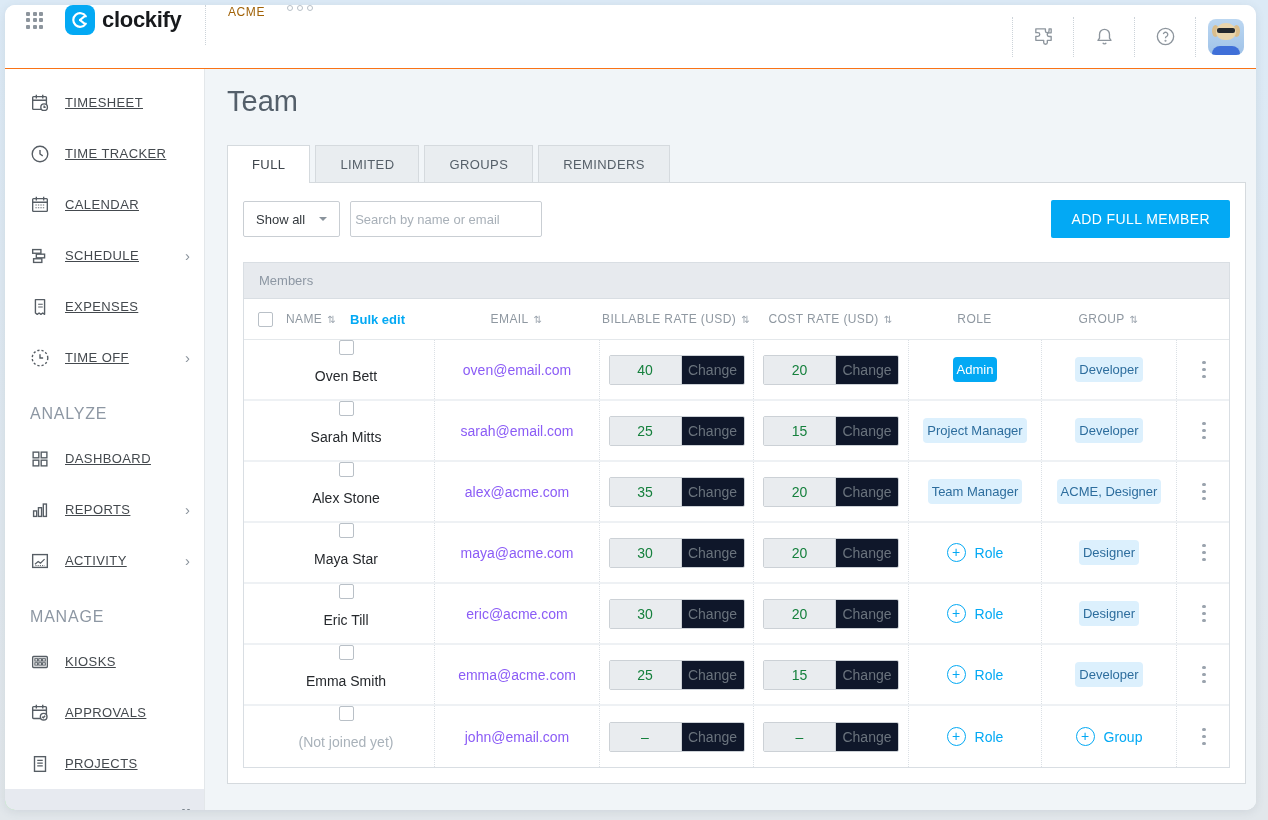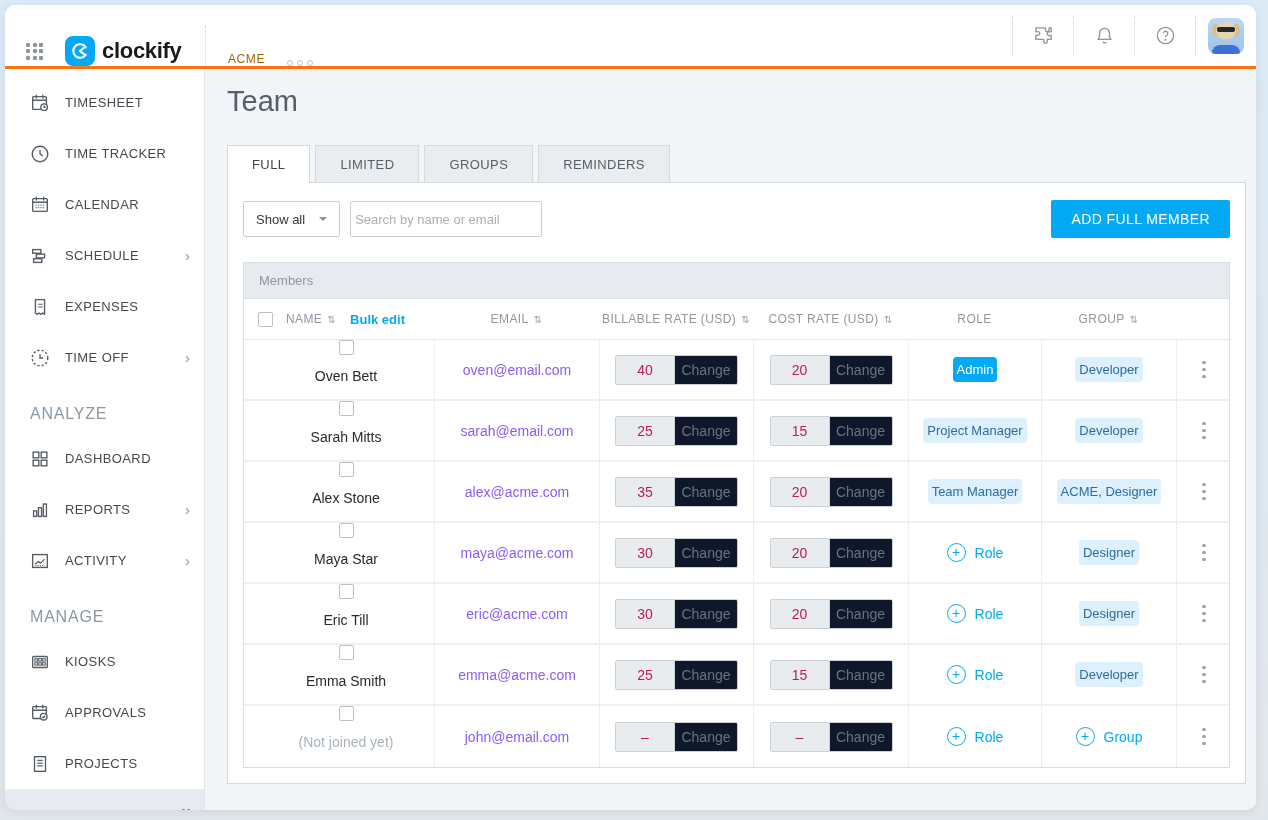--- a/index.html
+++ b/index.html
@@ -9,22 +9,22 @@
     background:linear-gradient(180deg,#dcEAf6 0%,#e2e7eb 100%);
     overflow:hidden;
   }
   .window {
     position:absolute; left:5px; top:5px; right:12px; bottom:10px;
     background:#fff; border-radius:10px; overflow:hidden;
     display:flex; flex-direction:column;
     box-shadow:0 2px 10px rgba(70,90,110,.12);
   }
   
-  .topbar { height:64px; background:#fff; border-bottom:3px solid #f97316;
-    display:flex; align-items:flex-end; flex-shrink:0; }
+  .topbar { height:64px; background:#fff; border-bottom:1px solid #f97316;
+    display:flex; align-items:flex-start; flex-shrink:0; }
   .tb-left { width:200px; display:flex; align-items:center; flex-shrink:0; }
   .waffle { margin-left:21px; display:grid; grid-template-columns:repeat(3,4px); gap:2.5px; cursor:pointer; }
   .waffle i { width:4px; height:4px; background:#8d959d; border-radius:1px; }
   .brand { display:flex; align-items:center; margin-left:22px; cursor:pointer; }
   .logo-sq { width:30px; height:30px; border-radius:8px; background:#03a9f4;
     display:flex; align-items:center; justify-content:center; }
   .brand-name { font-size:22px; font-weight:700; color:#17191c; margin-left:7px; letter-spacing:-.3px; }
   .tb-divider { border-left:1px dotted #ccd3d9; height:40px; }
   .workspace { margin-left:22px; font-size:12px; color:#a16207; letter-spacing:.6px; cursor:pointer; }
   .ws-dots { display:flex; gap:4px; margin-left:22px; cursor:pointer; }
@@ -40,21 +40,21 @@
   .avatar .glasses { position:absolute; left:9px; top:9px; width:18px; height:5px; border-radius:2px; background:#23282d; }
   .avatar .body { position:absolute; left:4px; bottom:-3px; width:28px; height:12px; border-radius:8px 8px 0 0; background:#3f6fd8; }
   
   .app-body { flex:1; display:flex; position:relative; min-height:0; }
   .corner-accent { position:absolute; left:0; bottom:0; width:18px; height:18px; background:#8fdd90; }
   
   .sidebar { width:200px; background:#fff; border-right:1px solid #e3e7ea; flex-shrink:0;
     padding-top:8px; position:relative; z-index:1; border-bottom-left-radius:14px; }
   .side-item { height:51px; display:flex; align-items:center; padding:0 14px 0 24px; cursor:pointer; }
   .side-item svg { width:22px; height:22px; stroke:#565d64; fill:none; stroke-width:1.5; flex-shrink:0; }
-  .side-item .lbl { margin-left:14px; font-size:13px; color:#44494e; letter-spacing:.4px; }
+  .side-item .lbl { margin-left:14px; font-size:13px; color:#44494e; letter-spacing:.4px;text-decoration:underline; }
   .side-item .chev { margin-left:auto; color:#8a939c; font-size:15px; }
   .side-item.active { background:#e7eaf0; }
   .side-item .drag { margin-left:auto; display:grid; grid-template-columns:repeat(2,3px); gap:2px; }
   .side-item .drag i { width:2.5px; height:2.5px; background:#7d868f; border-radius:50%; }
   .side-section { font-size:16px; color:#8d97a3; letter-spacing:.8px; padding:22px 0 10px 25px; }
   
   .main { flex:1; background:#f1f5f8; padding:16px 0 0 22px; overflow:hidden; }
   .page-title { font-size:29px; font-weight:400; color:#545f6a; }
   .tabs { display:flex; gap:5px; margin-top:27px; position:relative; z-index:2; }
   .tab { padding:0 24px; height:37px; display:flex; align-items:center; font-size:13px;
@@ -89,22 +89,22 @@
   .row:last-child { border-bottom:none; }
   .row > div { height:100%; display:flex; align-items:center; justify-content:center; }
   .row > div:nth-child(n+2) { border-left:1px dotted #dbe0e5; }
   .c-name { justify-content:flex-start !important; padding-left:14px; gap:13px; font-size:14px; color:#26292d;flex-direction:column; }
   .c-name.muted { color:#a9b2ba; }
   .c-email { font-size:14px; color:#8b5cf6; }
   .cbx { appearance:none; -webkit-appearance:none; width:15px; height:15px; border:1px solid #b9c0c7;
     border-radius:2px; background:#fff; cursor:pointer; flex-shrink:0; }
   .cbx.hdr { margin:0; }
   .rate { display:flex; height:30px; border:1px solid #ccd1d6; border-radius:2px; overflow:hidden; }
-  .rate .rv { width:59px; background:#e9ecef; display:flex; align-items:center; justify-content:center;
-    font-size:14px; color:#be185d; border-right:1px solid #ccd1d6;text-align:center; }
+  .rate .rv { width:72px; background:#e9ecef; display:flex; align-items:center; justify-content:center;
+    font-size:14px; color:#15803d; border-right:1px solid #ccd1d6;text-align:center; }
   .rate .rc { width:62px; background:#0f172a; display:flex; align-items:center; justify-content:center;
     font-size:14px; color:#6a737d; cursor:pointer; }
   .badge { font-size:13px; padding:5px 4px; border-radius:4px; background:#dcf0fd; color:#2d6d9d; white-space:nowrap; }
   .badge.solid { background:#03a9f4; color:#fff; }
   .add-link { display:flex; align-items:center; gap:9px; color:#03a9f4; font-size:14px; cursor:pointer; }
   .plus-circle { width:19px; height:19px; border:1.5px solid #03a9f4; border-radius:50%;
     display:flex; align-items:center; justify-content:center; font-size:14px; line-height:1; padding-bottom:1px; }
   .kebab { display:flex; flex-direction:column; gap:3.5px; cursor:pointer; padding:6px; }
   .kebab i { width:3.5px; height:3.5px; border-radius:50%; background:#9aa3ad; }
 </style>

